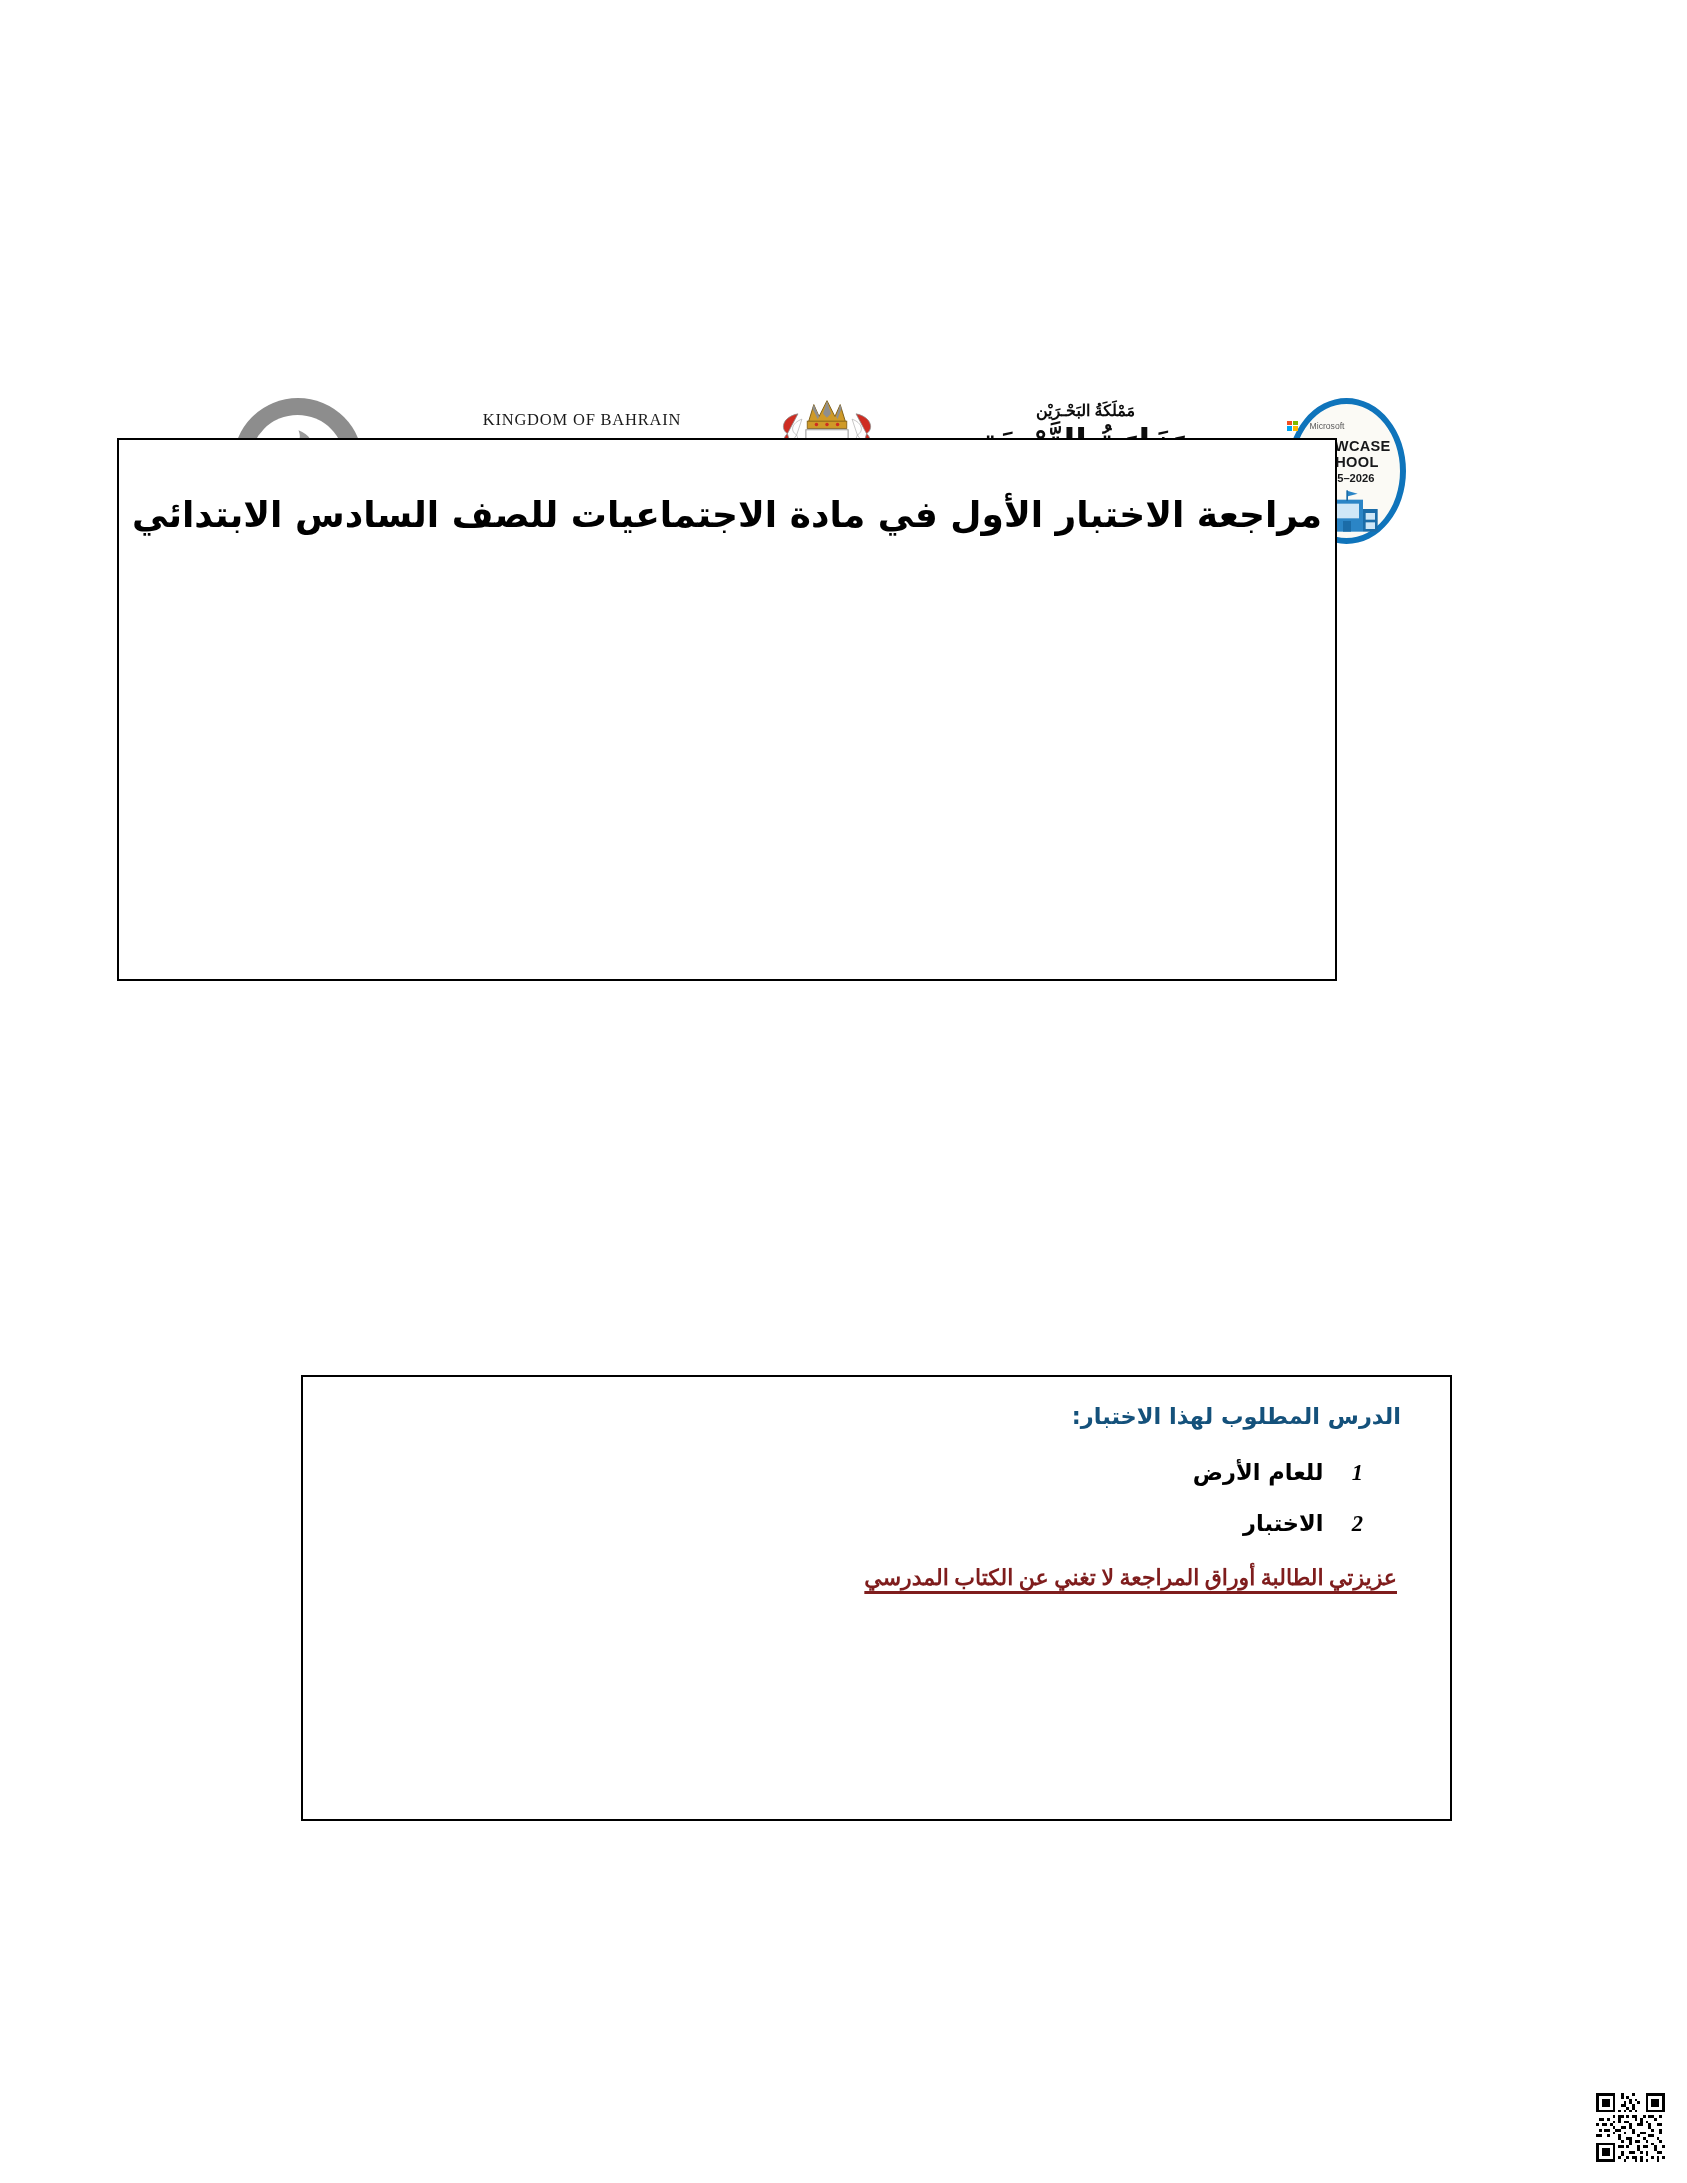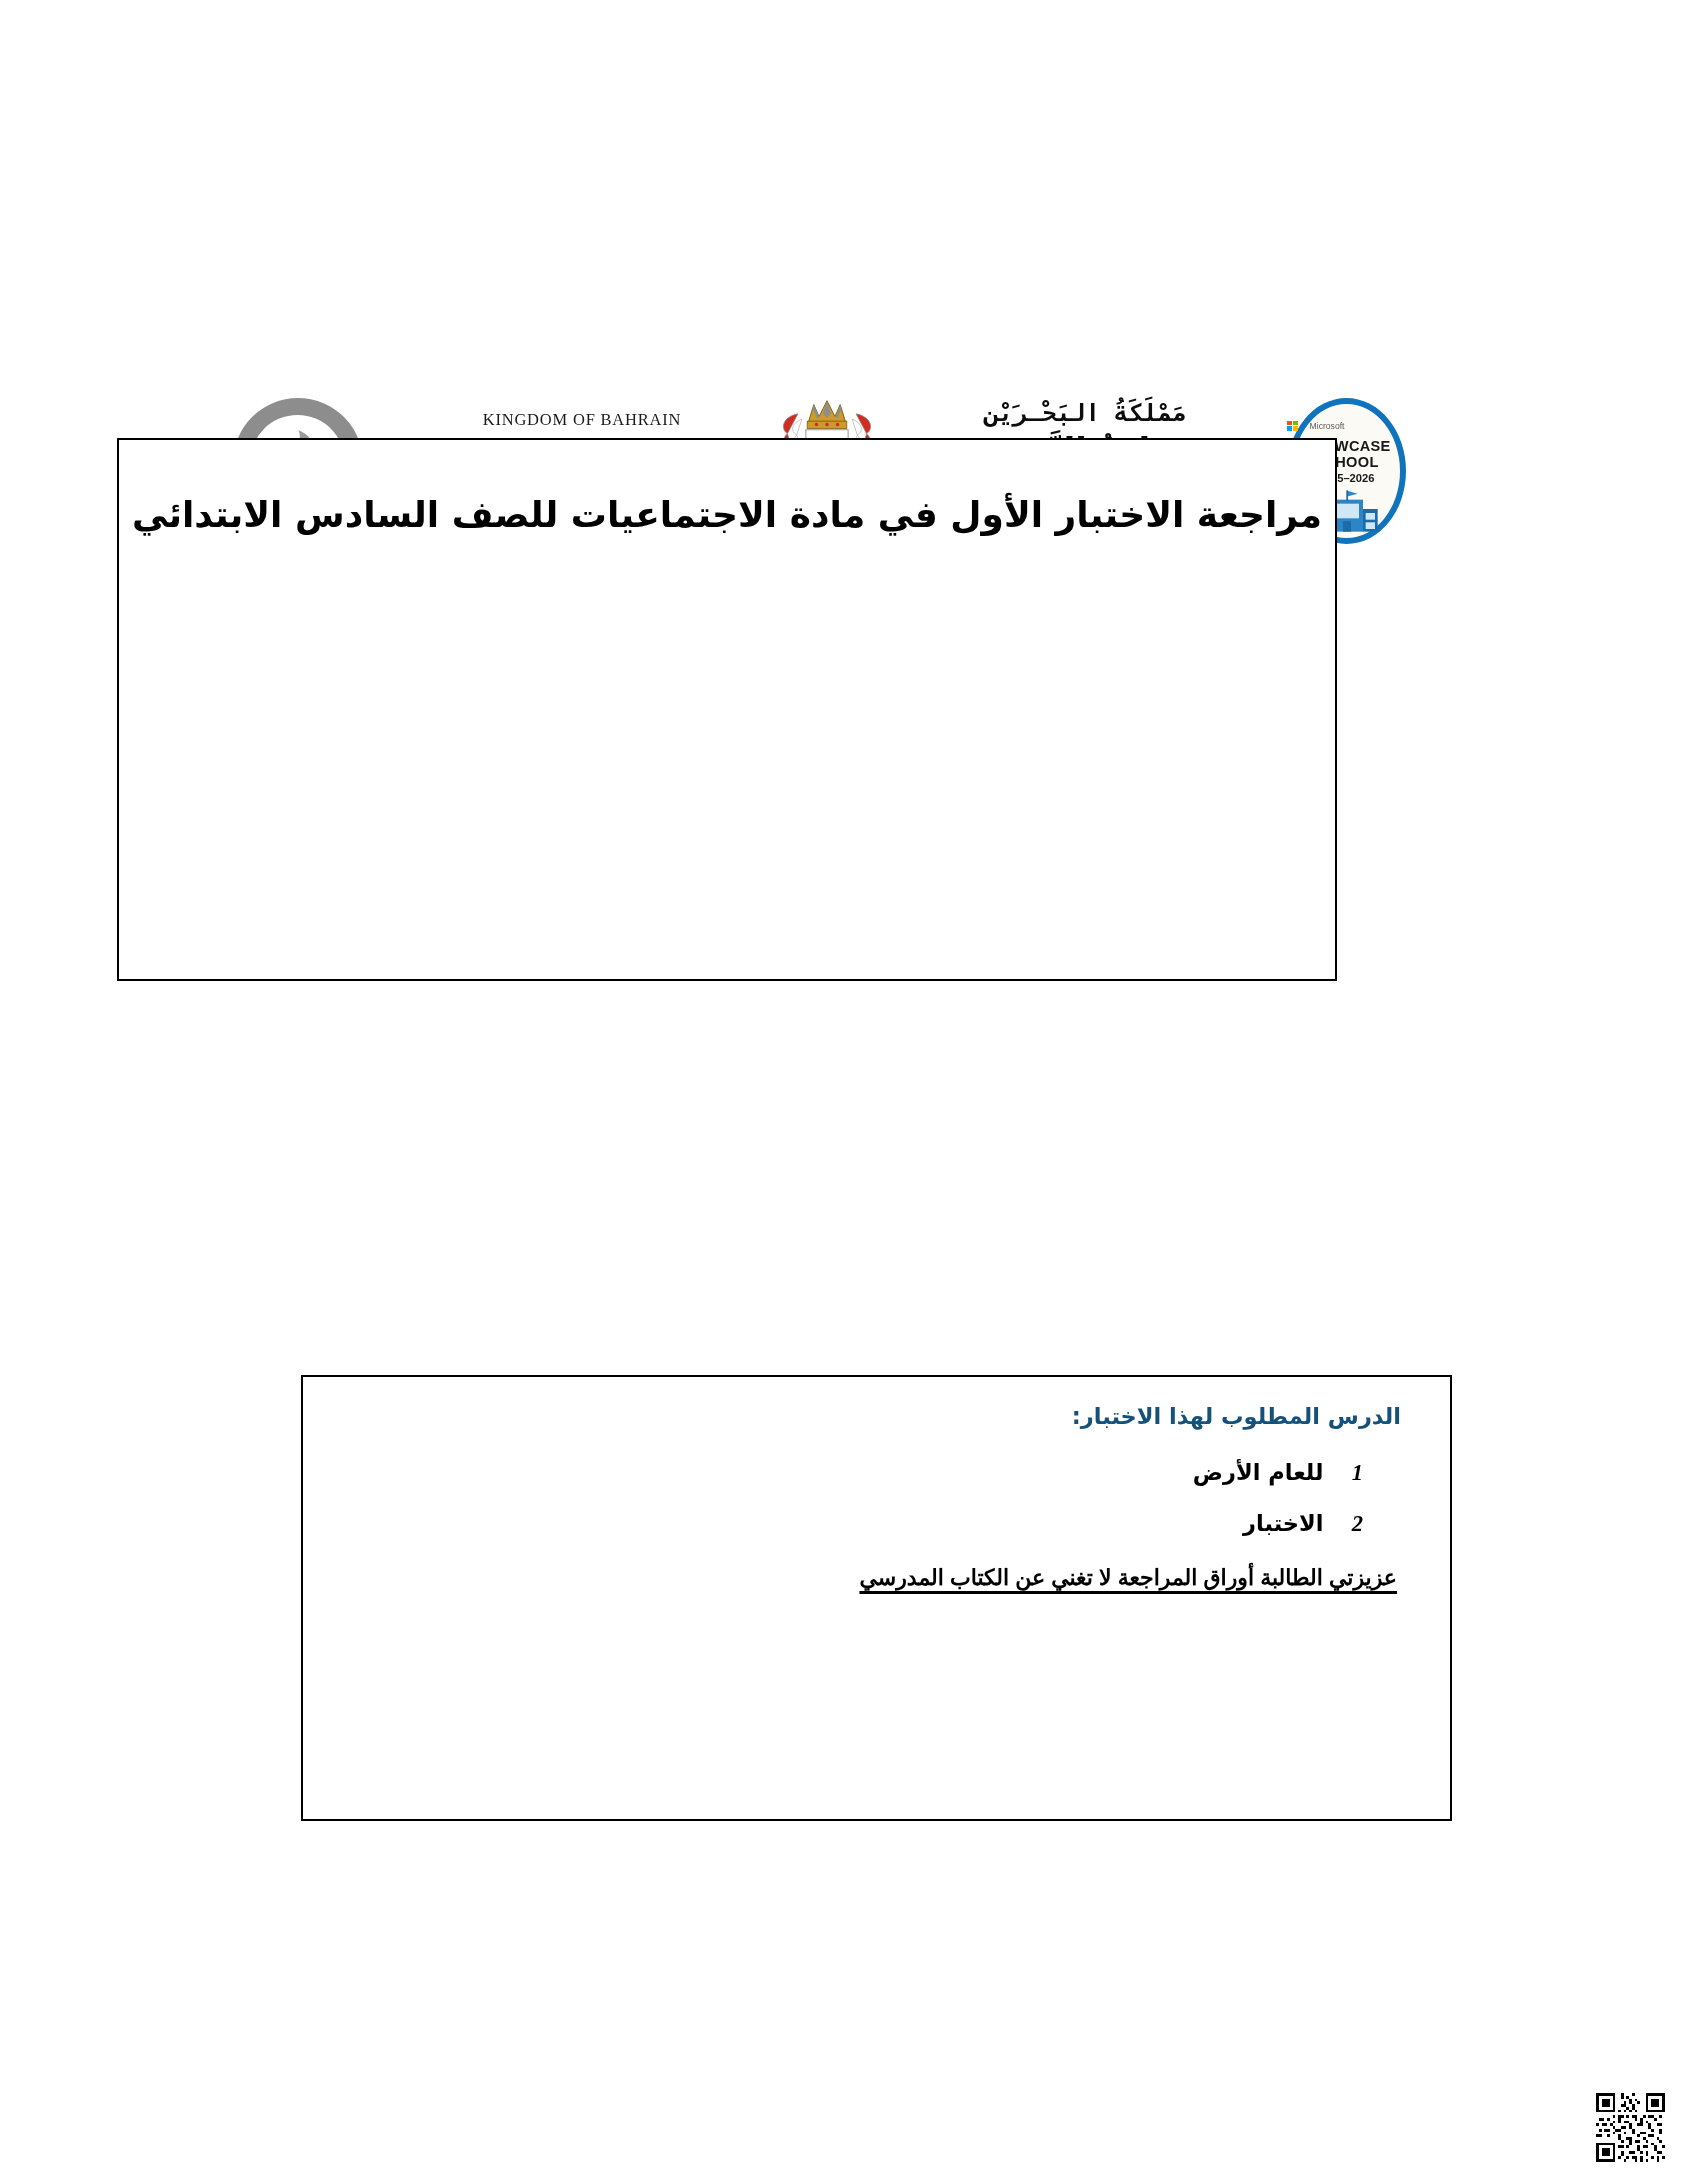--- a/index.html
+++ b/index.html
@@ -109,22 +109,22 @@
   
   #ministry-ar {
     position: absolute;
     left: 920px;
     top: 210px;
     width: 331px;
     text-align: center;
     direction: rtl;
   }
   #ministry-ar-country {
-    font-family: Liberation Mono, monospace;
-    font-size: 24px;
+    font-family: Liberation Serif, serif;
+    font-size: 16px;
     font-weight: bold;
     color: #0d0d0d;
     line-height: 1.1;
     margin-bottom: 2.6px;
   }
   #ministry-ar-name {
     font-family: "DejaVu Sans", sans-serif;
     font-size: 34px;
     font-weight: bold;
     color: #0d0d0d;
@@ -293,24 +293,24 @@
   #lessons-list .lesson-label {
     font-family: "DejaVu Sans", sans-serif;
     font-weight: bold;
     font-size: 22.5px;
     color: #000000;
   }
   #lessons-note {
     margin-top: 28px;
     padding-right: 4px;
     text-align: right;
-    font-family: Liberation Sans, sans-serif;
+    font-family: Liberation Serif, serif;
     font-weight: bold;
     font-size: 22px;
-    color: #000000;
+    color: #7f1d1d;
     text-decoration: underline;
     text-underline-offset: 6px;
     text-decoration-thickness: 2.6px;
     direction: rtl;
   }
 
   
   #qr-code {
     position: absolute;
     left: 1596px;

